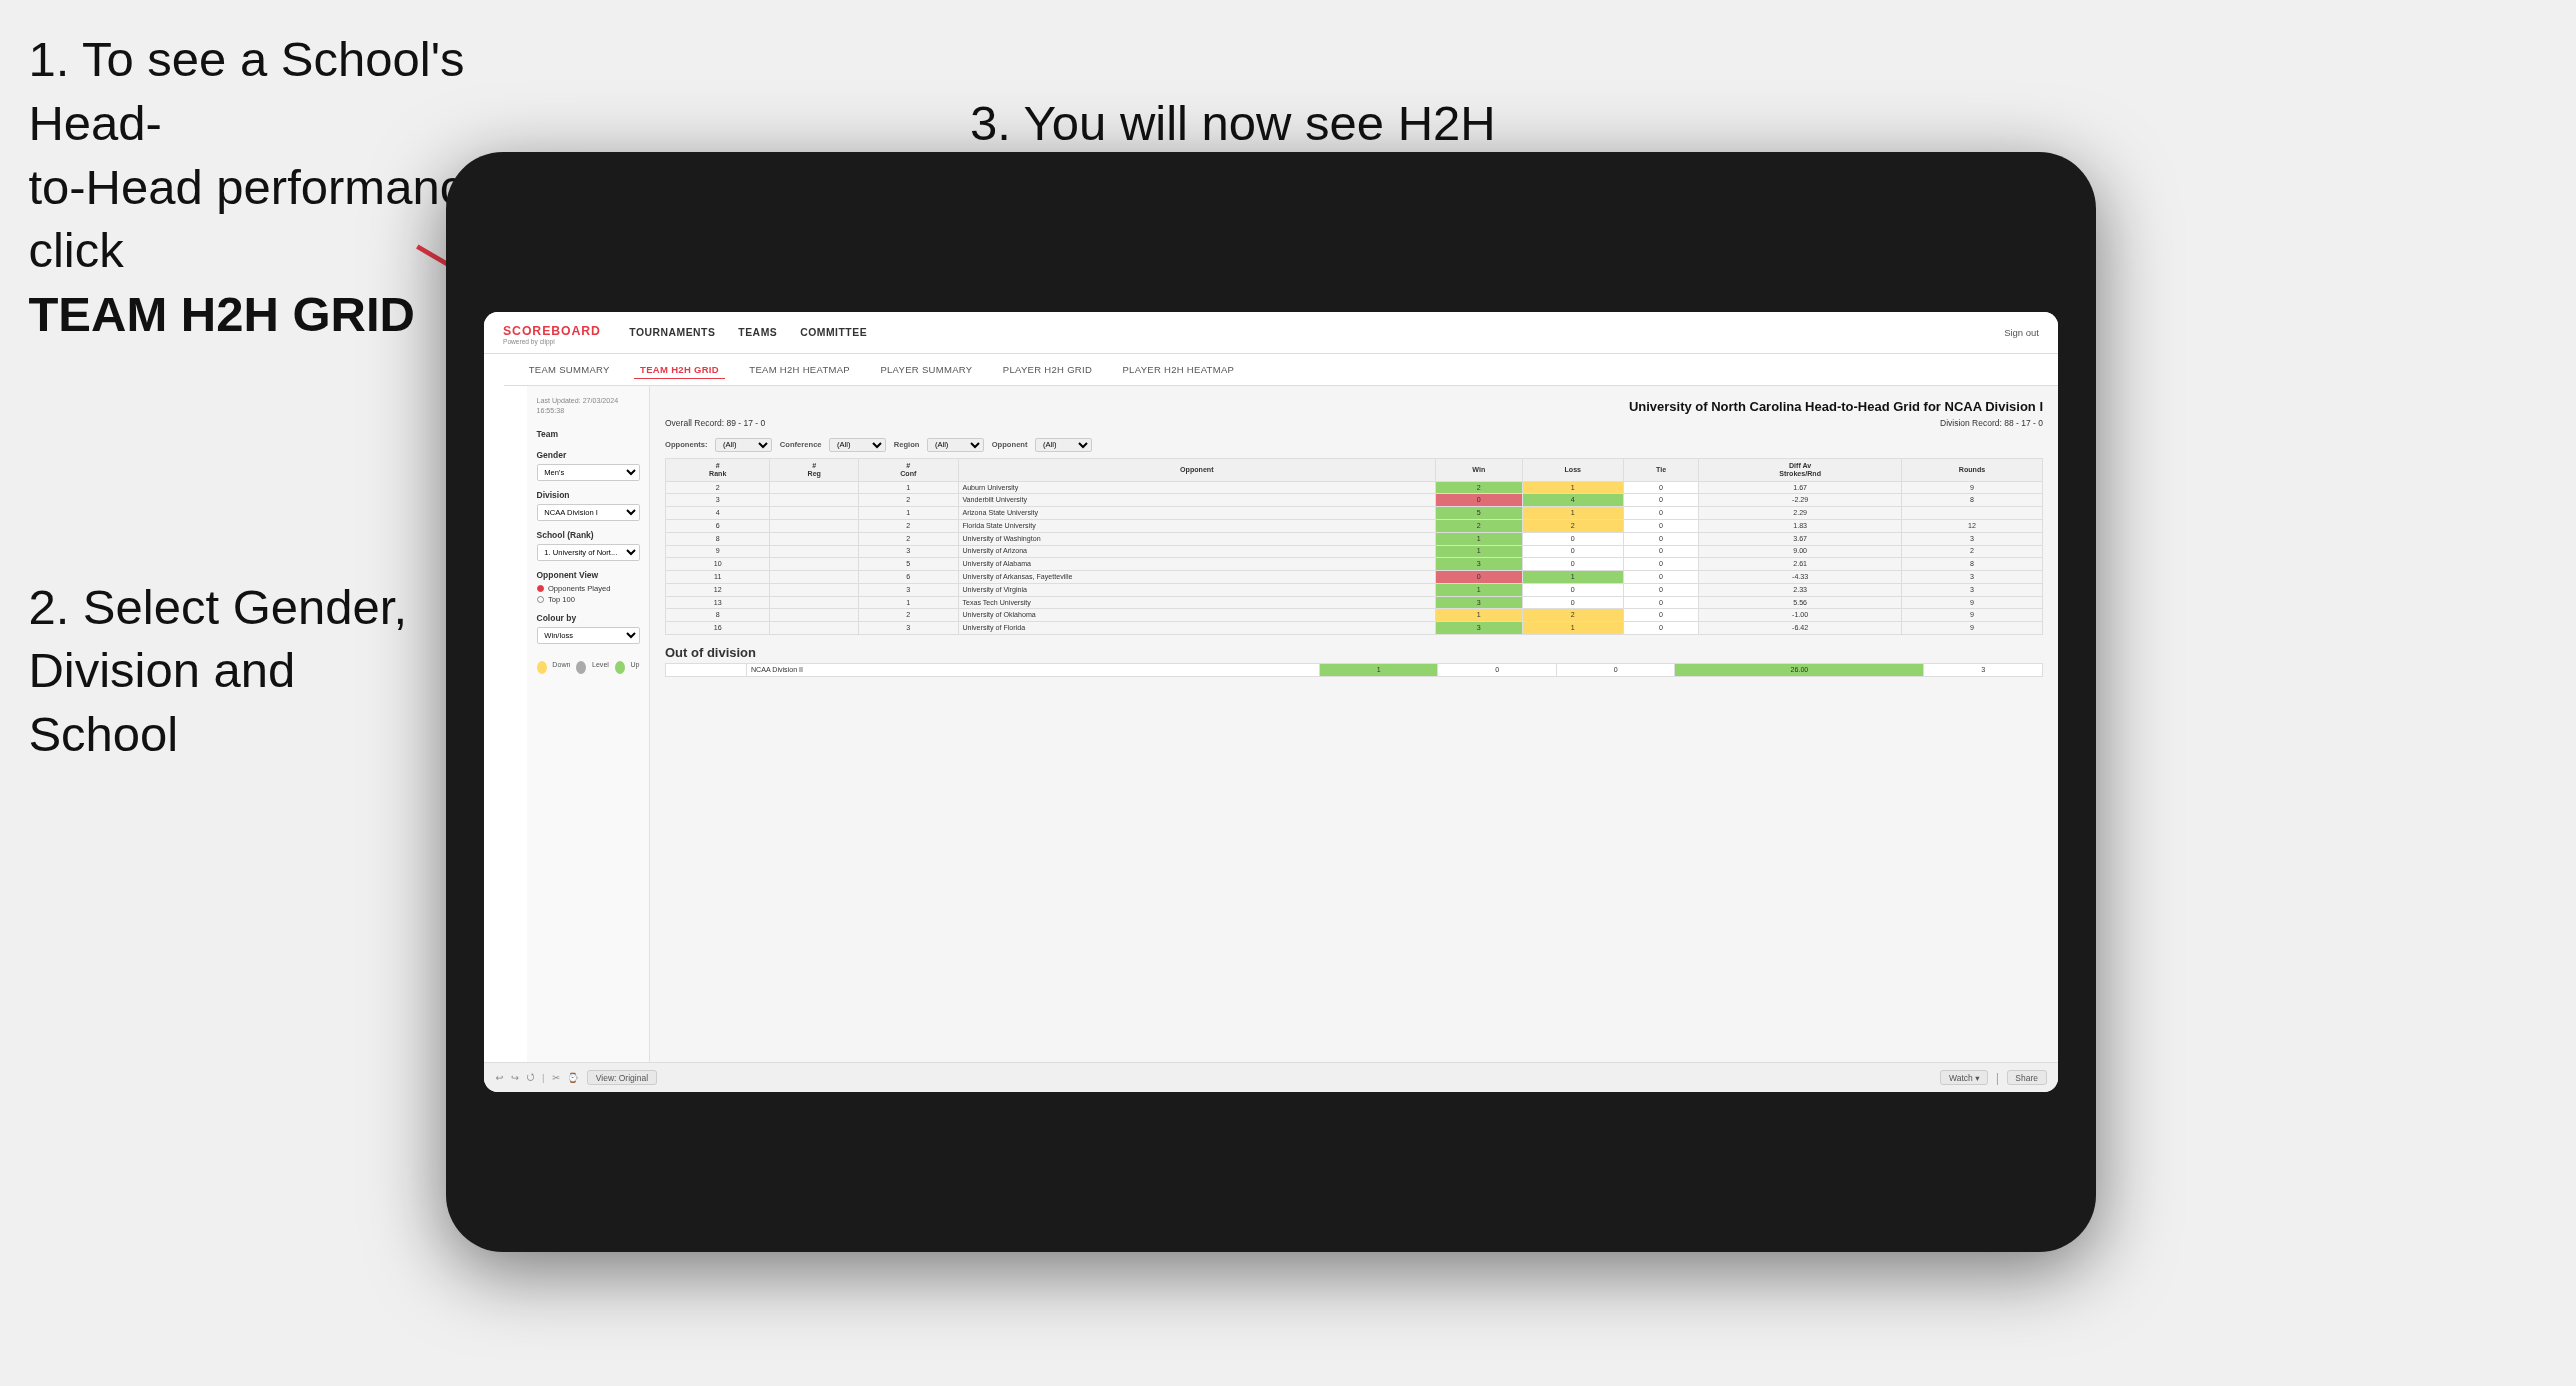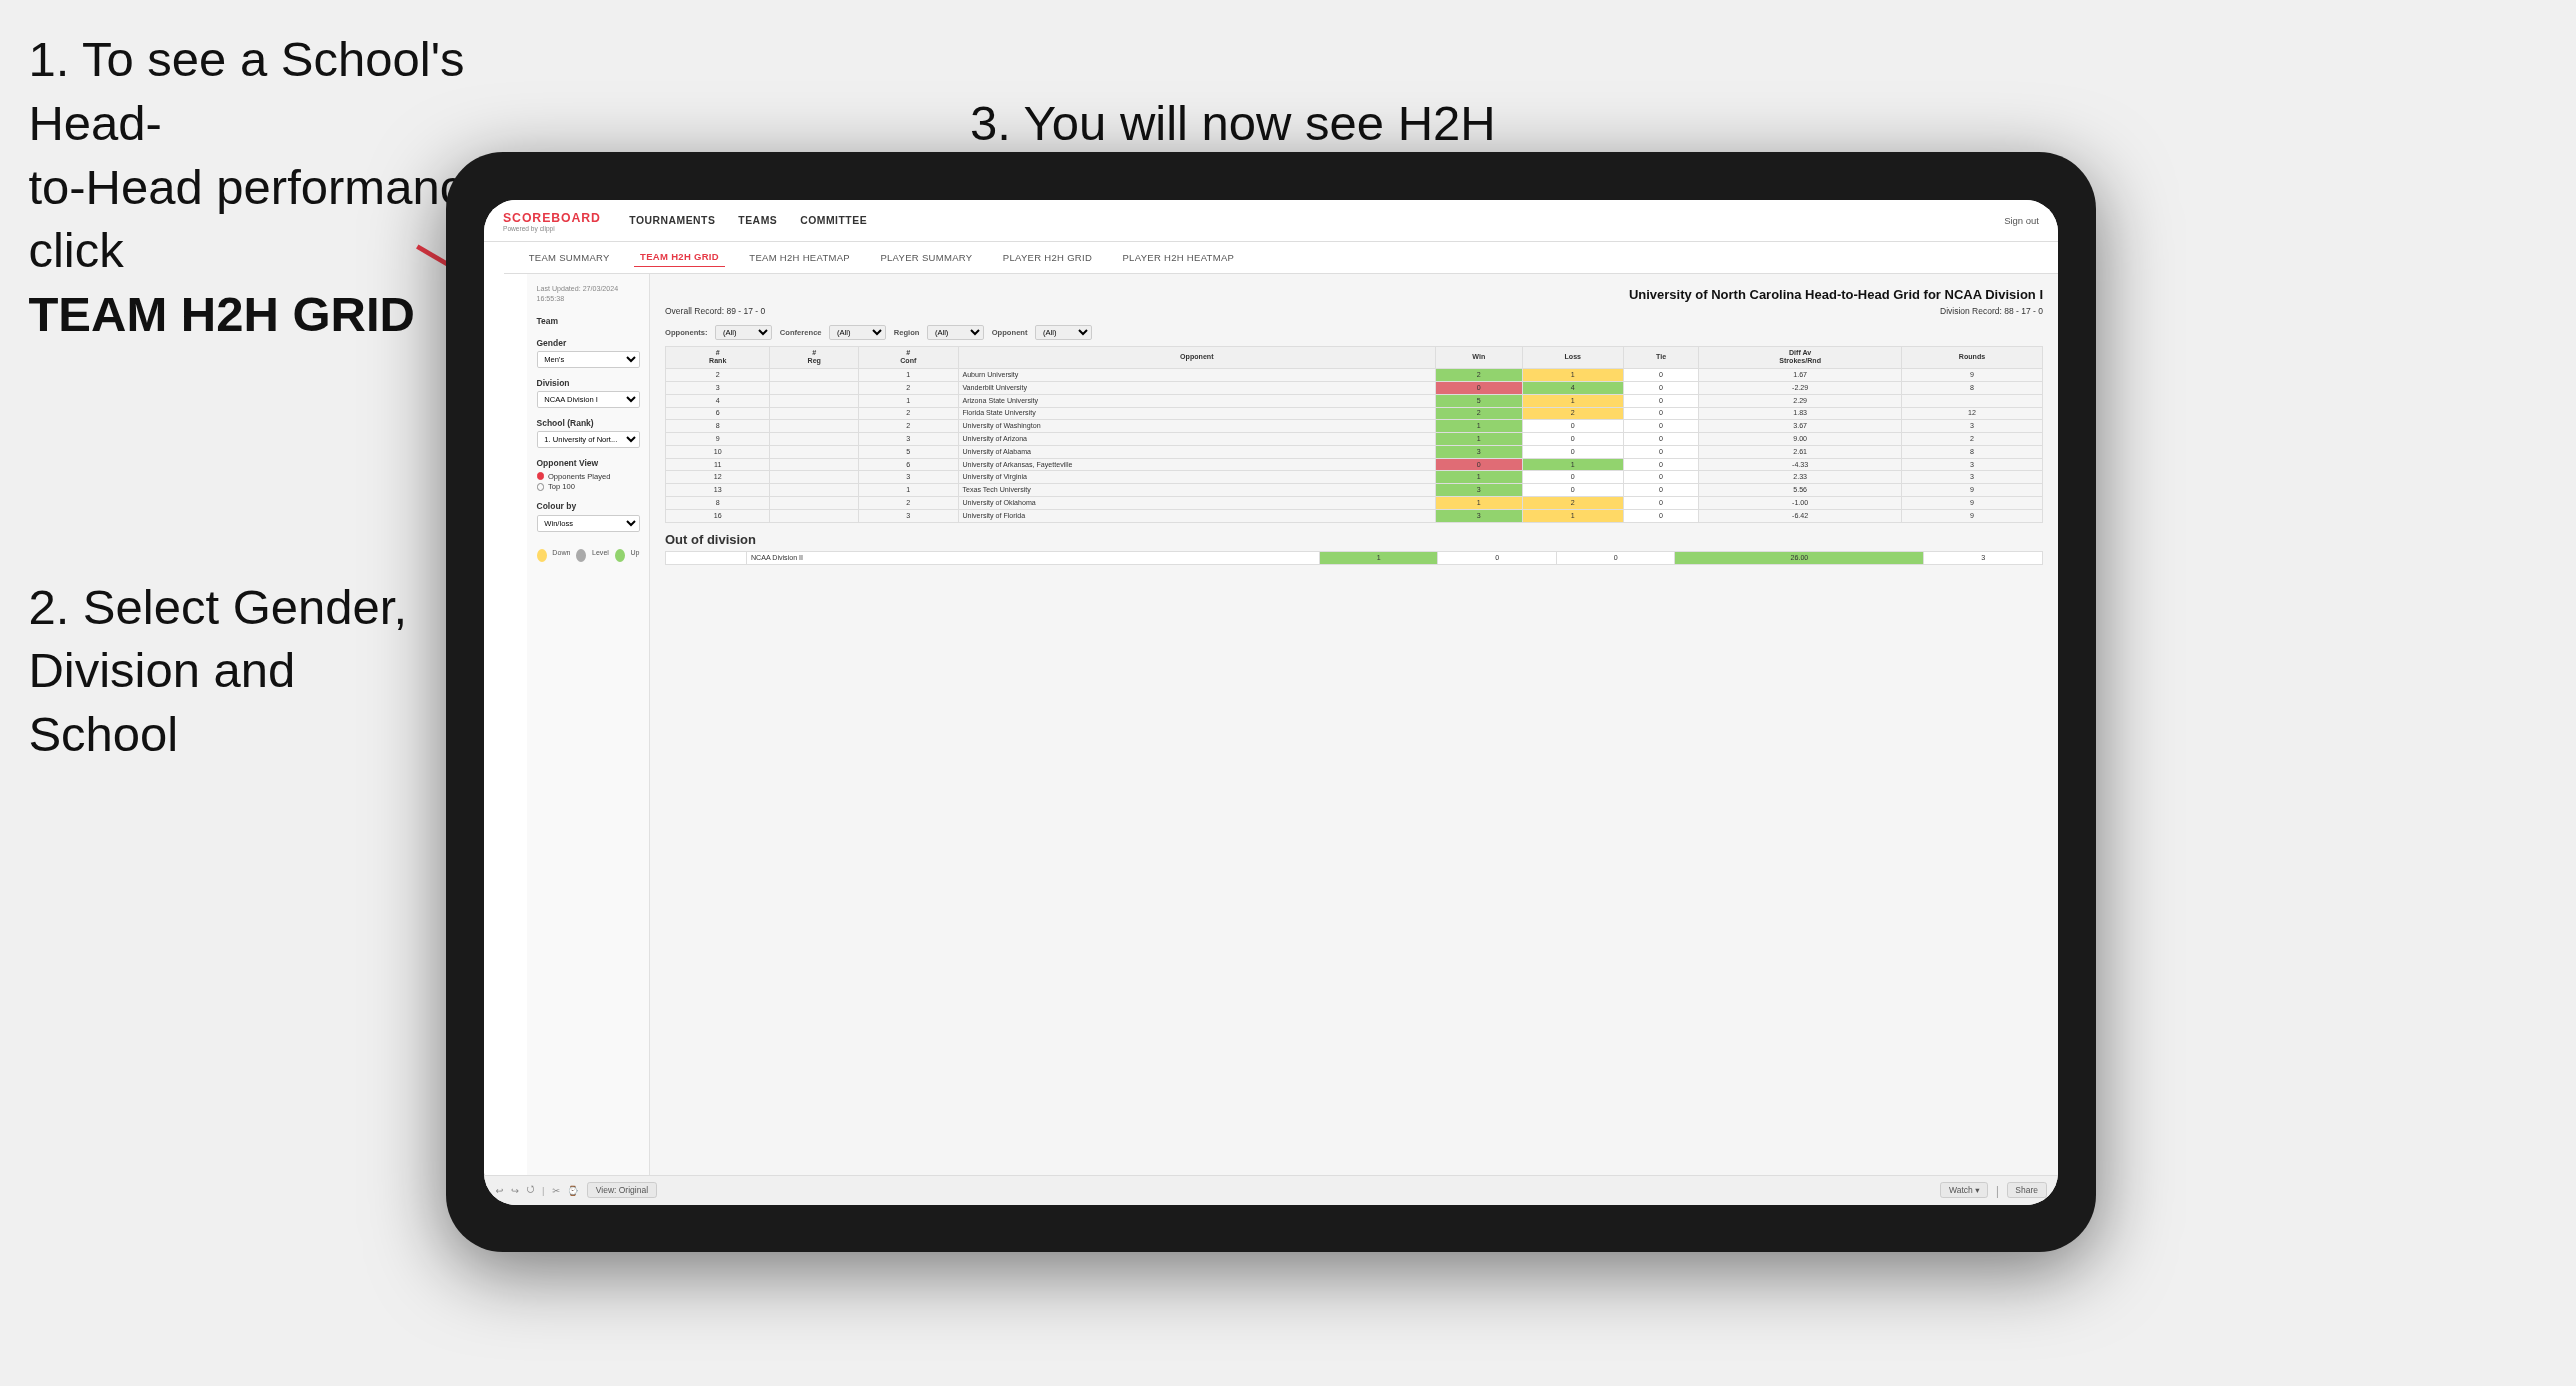--- a/index.html
+++ b/index.html
@@ -65,23 +65,23 @@
       background: #1a1a1a;
       border-radius: 57px;
       box-shadow: 0 19px 76px rgba(0,0,0,0.5);
       display: flex;
       align-items: center;
       justify-content: center;
     }
 
     .tablet-screen {
       width: 1574px;
-      height: 1005px;
+      height: 780px;
       background: #fff;
-      border-radius: 32px;
+      border-radius: 14px;
       overflow: hidden;
       display: flex;
       flex-direction: column;
     }
 
     
     .nav-bar {
       background: #fff;
       border-bottom: 0.9px solid #ddd;
       display: flex;

